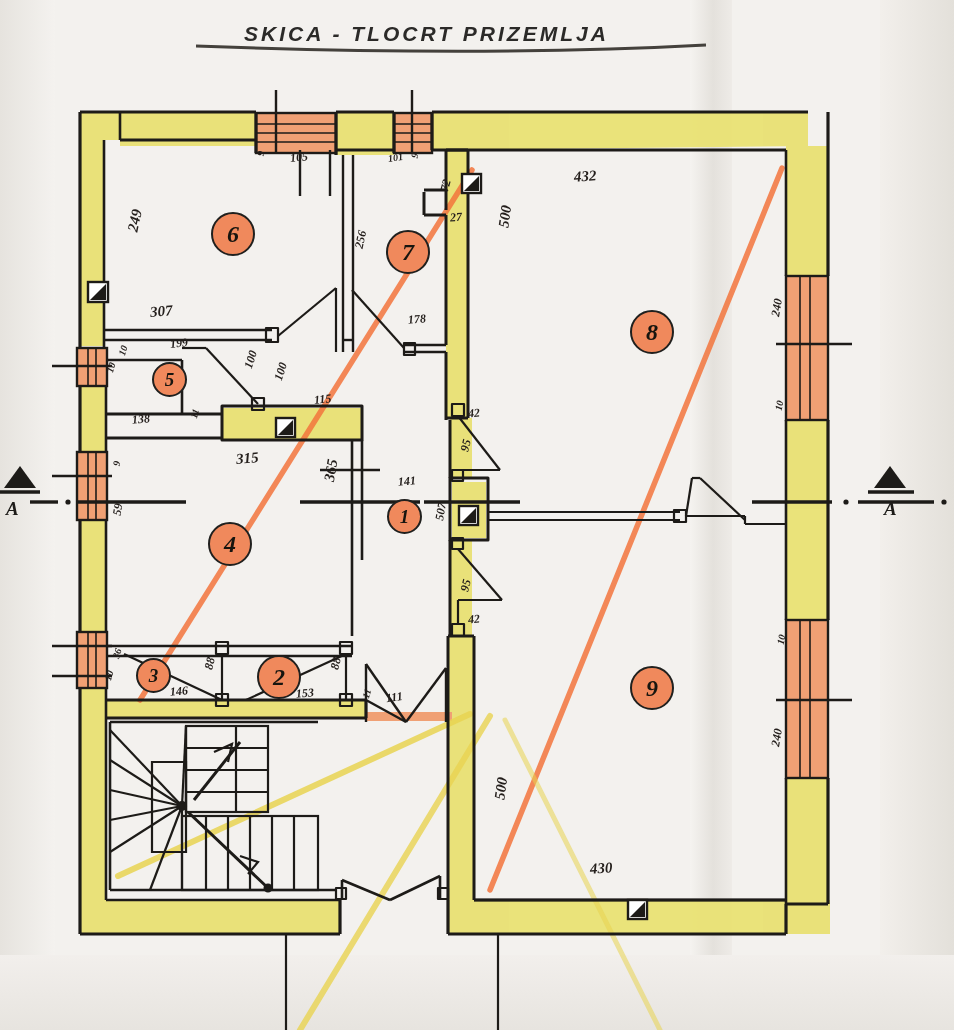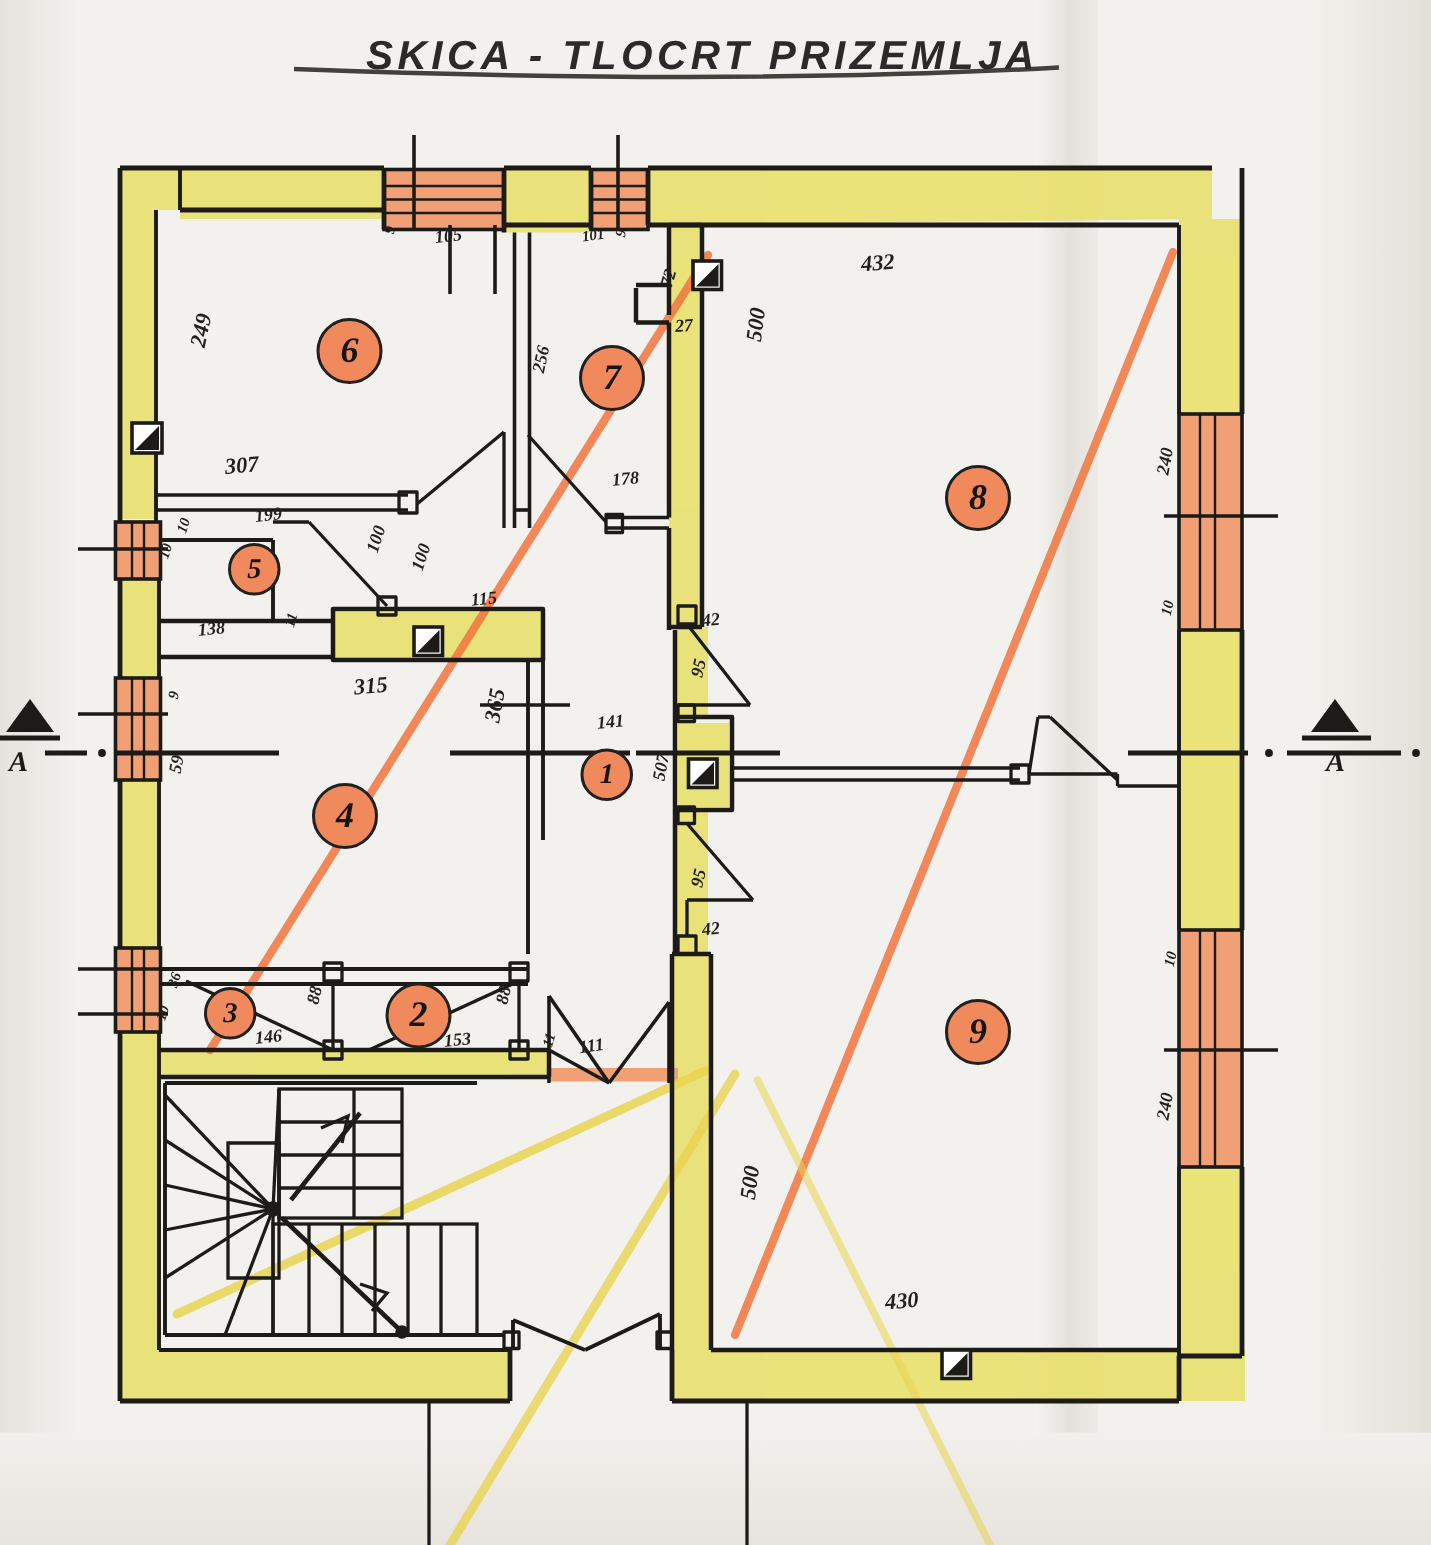--- a/index.html
+++ b/index.html
@@ -10,21 +10,21 @@
   
   .paper-band{position:absolute;top:0;height:1030px;pointer-events:none;}
   #band-left{left:0;width:55px;background:linear-gradient(90deg,#e6e3de 0%,#f4f2ef 100%);}
   #band-fold{left:690px;width:42px;background:linear-gradient(90deg,#f5f3f0 0%,#e4e1dc 55%,#eeebe7 100%);}
   #band-right{left:880px;width:74px;background:linear-gradient(90deg,#f2efeb 0%,#e3e0da 100%);}
   #band-bottom{position:absolute;left:0;top:955px;width:954px;height:75px;
                background:linear-gradient(180deg,#f2efec 0%,#e7e4df 100%);}
   svg{position:absolute;left:0;top:0;}
   .ttl{position:absolute;font-family:"Liberation Sans",sans-serif;
        font-weight:bold;font-style:italic;letter-spacing:3px;
-       color:#2b2a28;font-size:27px;white-space:nowrap;}
+       color:#2b2a28;font-size:21px;white-space:nowrap;}
   .dim{position:absolute;font-family:"Liberation Serif",serif;
        font-weight:bold;font-style:italic;color:#241f1c;
        font-size:15px;white-space:nowrap;}
   .dim.sm{font-size:12px;}
   .dim.xs{font-size:10px;}
   .rnum{position:absolute;width:40px;height:40px;border-radius:50%;
         background:#f0895c;border:2.6px solid #20201e;
         display:flex;align-items:center;justify-content:center;
         font-family:"Liberation Serif",serif;font-weight:bold;font-style:italic;
         font-size:24px;color:#17150f;}

